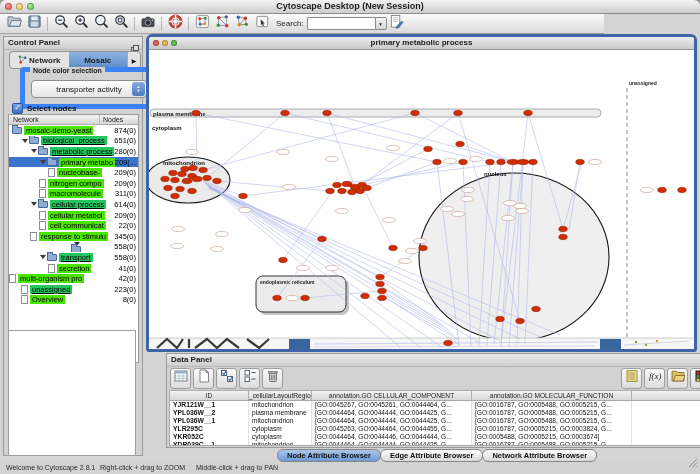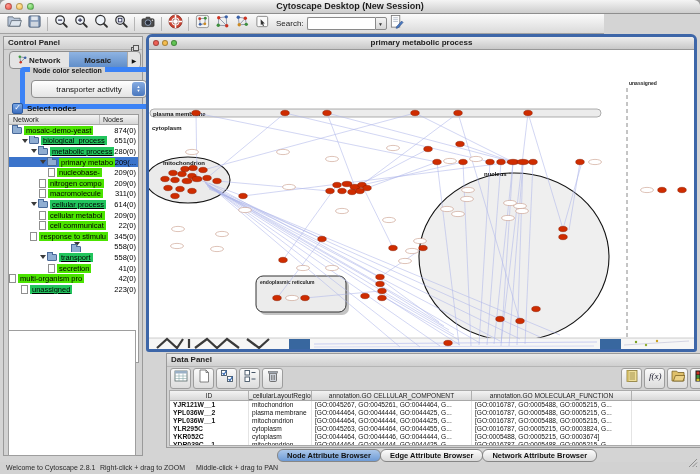--- a/index.html
+++ b/index.html
@@ -343,20 +343,25 @@
           </div>
           <div class="trow" style="">
             <span class="doc"></span>
             <span class="lbl g">multi-organism pro</span>
             <span class="cnt">42(0)</span>
           </div>
           <div class="trow" style="padding-left: 12px;">
             <span class="doc"></span>
             <span class="lbl r">unassigned</span>
             <span class="cnt">223(0)</span>
+          </div>
+          <div class="trow" style="padding-left: 12px;">
+            <span class="doc"></span>
+            <span class="lbl g">Overview</span>
+            <span class="cnt">8(0)</span>
           </div>
         </div>
     </div>
     <div class="abs overview-box"></div>
   </div>
 
   <div class="abs netframe">
     <div class="nf-title">
       <span class="nlt r"></span>
       <span class="nlt y"></span>

